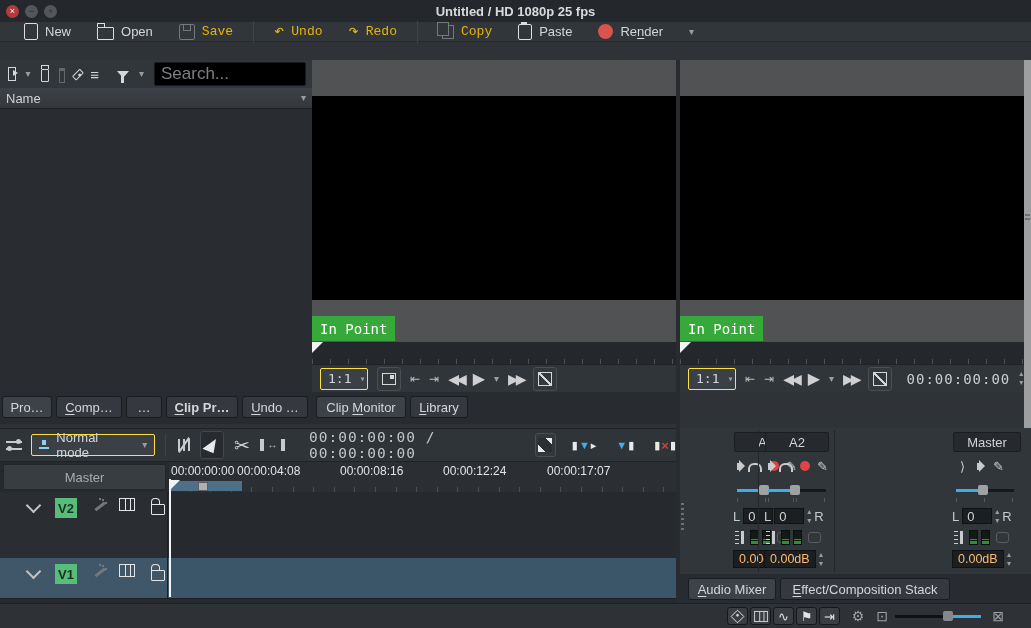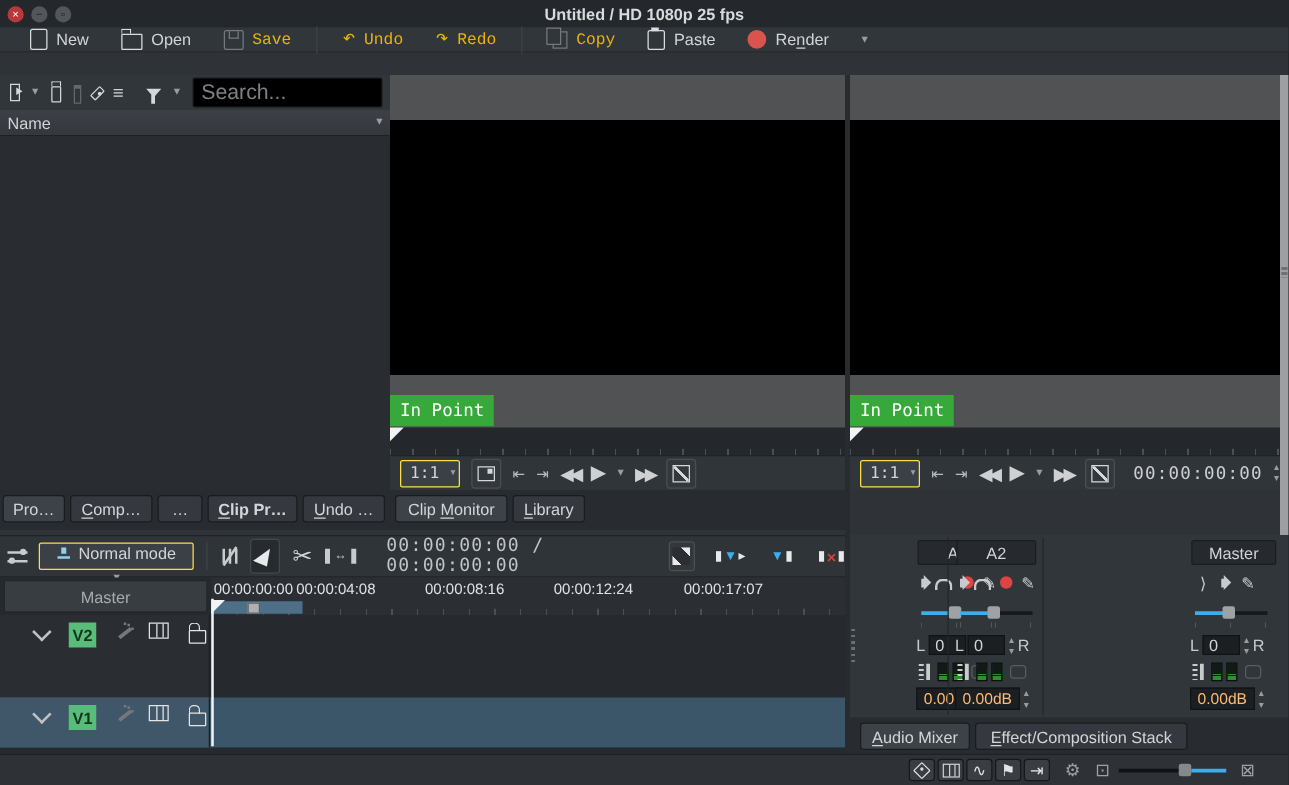--- a/index.html
+++ b/index.html
@@ -329,21 +329,21 @@
         <span><span>Clip </span><span class="accel">M</span><span>onitor</span></span>
       </div>
     <div class="tab" style="left:410px;width:58px;">
         <span><span></span><span class="accel">L</span><span>ibrary</span></span>
       </div>
   </div>
 
 
   <div class="abs tl-toolbar">
     <span class="i-trackcfg"></span>
-    <div class="combo" style="width:142px;justify-content:flex-start;box-sizing:border-box;flex-direction:column;">
+    <div class="combo" style="width:142px;justify-content:flex-end;box-sizing:border-box;">
       <span style="display:flex;align-items:center;gap:7px;">
           <span class="i-modeicon"></span>
           <span>Normal mode</span>
         </span>
       <span class="caret">▾</span>
     </div>
     <div class="tbsep"></div>
     <span class="i-razor"></span>
     <div class="toolbtn active">
         <span class="i-cursor"></span>

